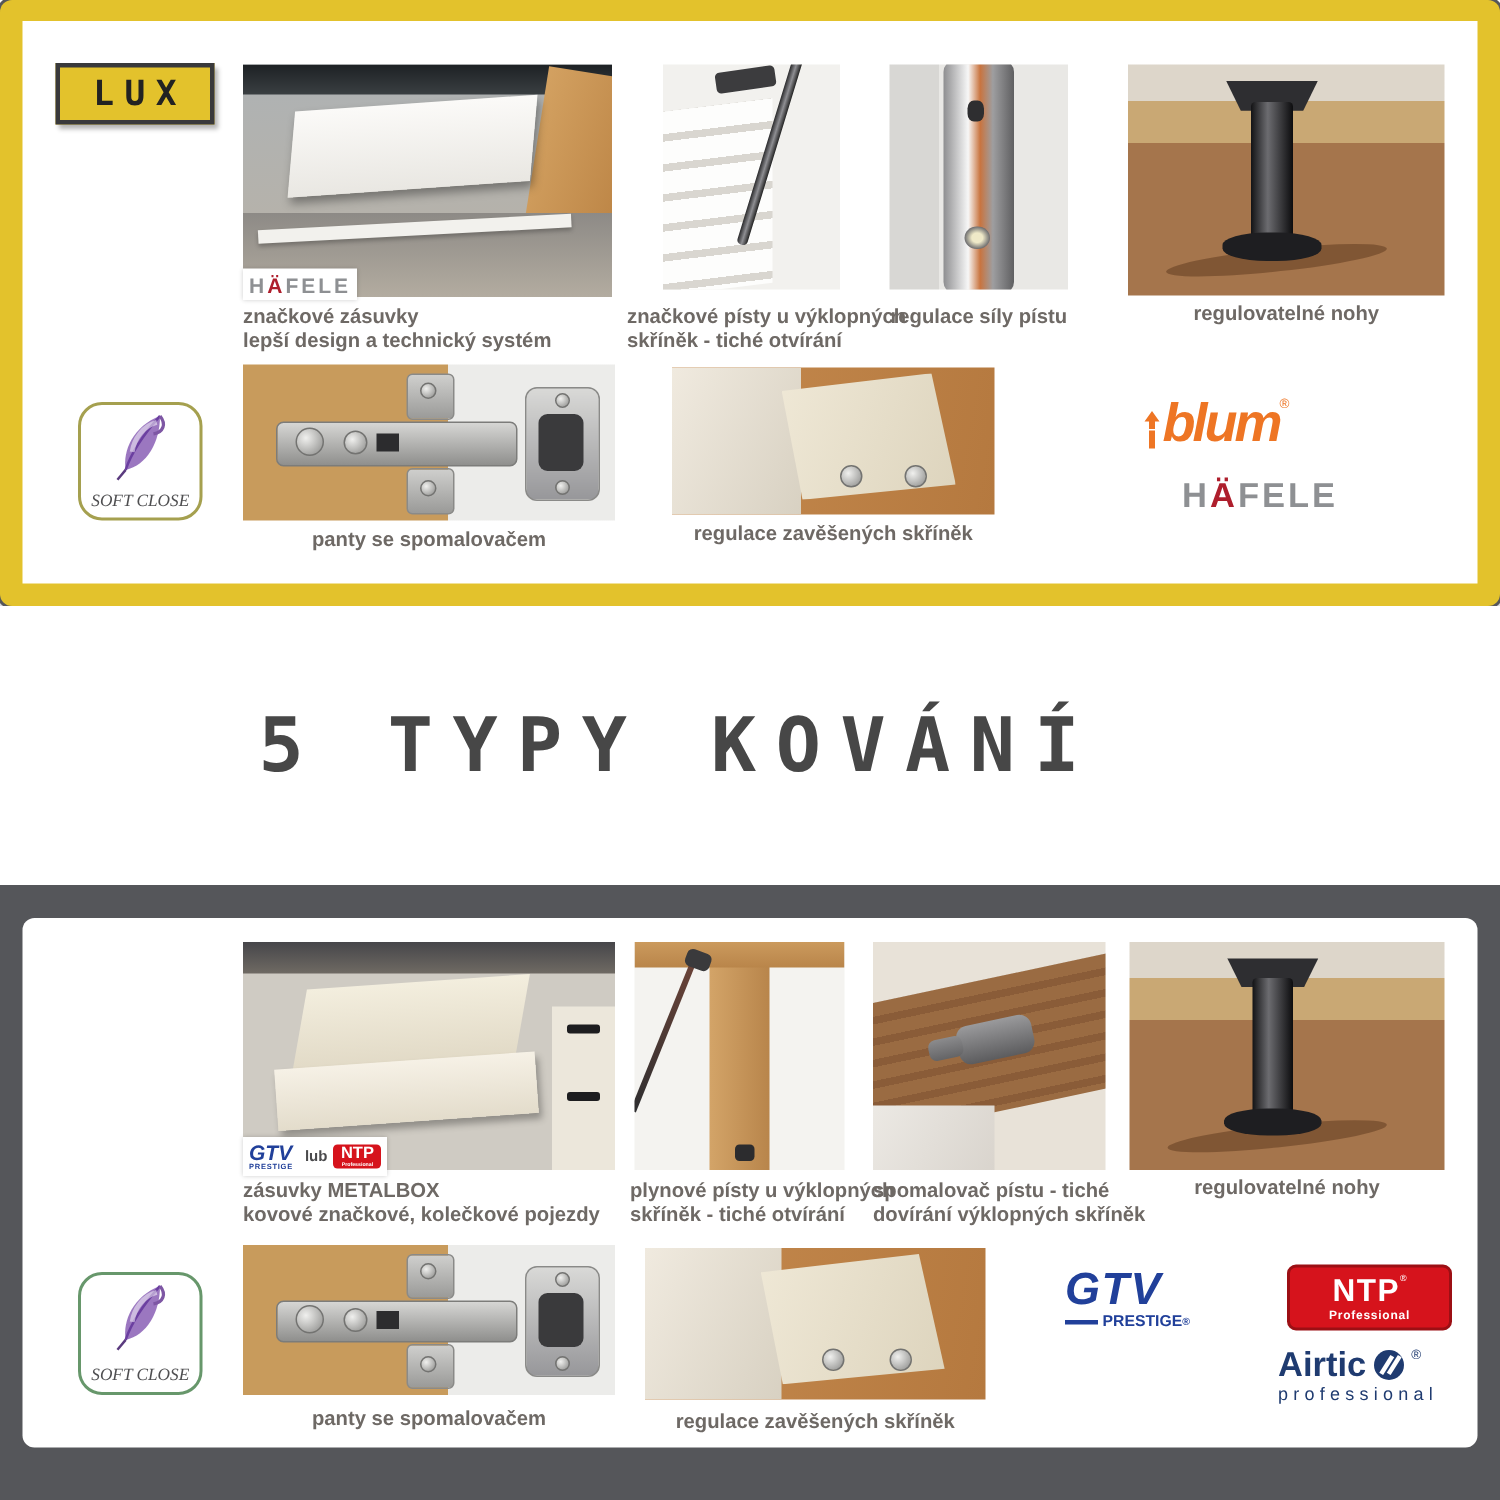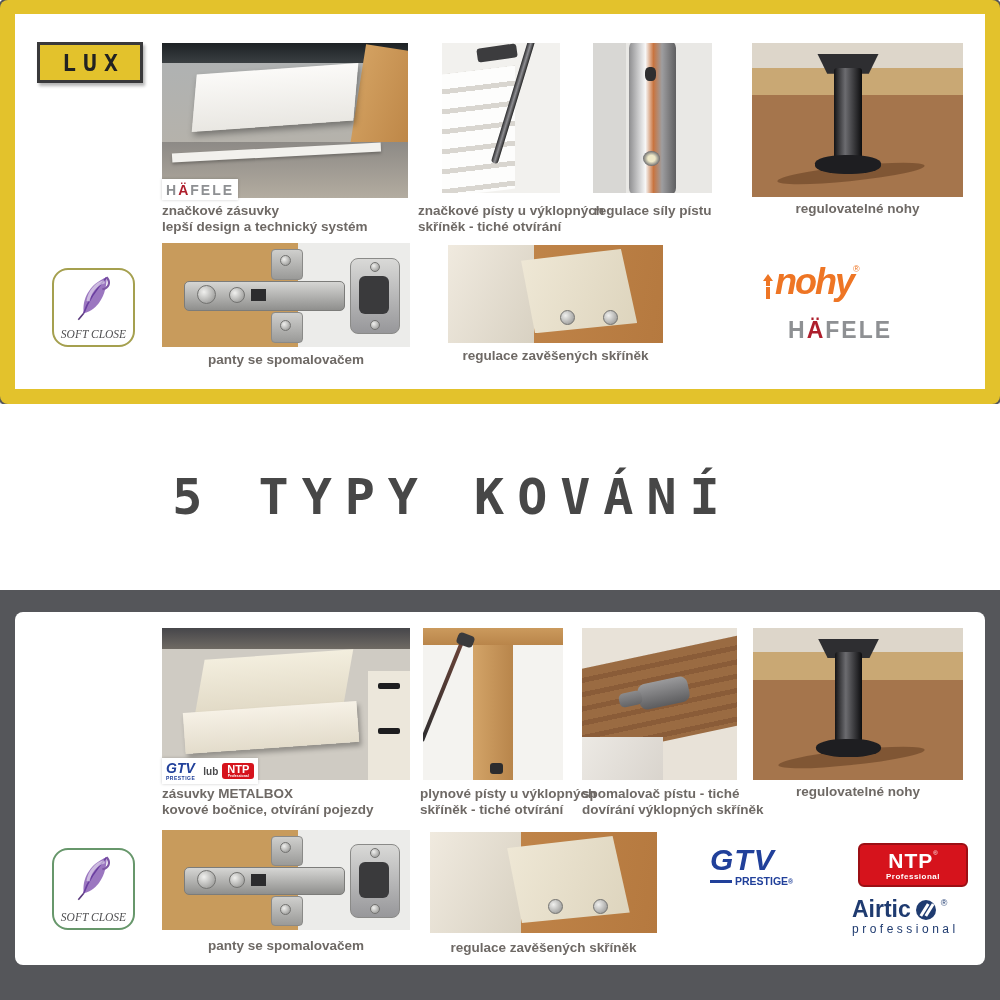--- a/index.html
+++ b/index.html
@@ -224,21 +224,21 @@
       <i class="screw" style="left:52%;top:66%;width:13px;height:13px;"></i>
       <i class="screw" style="left:72%;top:66%;width:13px;height:13px;"></i>
     </div>
     <div class="cap center" style="left:418px;top:334px;width:245px;">regulace zavěšených skříněk</div>
 
     <div class="blum" style="left:747px;top:252px;">
       <svg class="blum-fig" viewBox="0 0 13 26">
         <path d="M6 0 L11 7 L8 7 L8 12 L4 12 L4 7 L1 7 Z" fill="#EE7524"></path>
         <rect x="4" y="13" width="4" height="12" fill="#EE7524"></rect>
       </svg>
-      <span class="blum-text">nohy</span>
+      <span class="blum-text">blum</span>
       <sup class="blum-reg">®</sup>
     </div>
 
     <div class="hafele" style="position:absolute;left:773px;top:303px;font-size:23px;">
       <span class="g">H</span><span class="r">Ä</span><span class="g">FELE</span>
     </div>
   </div>
 </section>
 
 <div class="divider">
@@ -262,21 +262,21 @@
         <span class="m">GTV</span>
         <span class="s">PRESTIGE</span>
       </span>
       <span class="ov-lub">lub</span>
       <span class="ov-ntp">
         <span class="m">NTP</span>
         <span class="s">Professional</span>
       </span>
     </div>
     <div class="cap" style="left:147px;top:174px;width:270px;">zásuvky METALBOX
-kovové bočnice, otvírání pojezdy</div>
+kovové značkové, kolečkové pojezdy</div>
 
     <div class="photo ph-piston-basic" style="left:408px;top:16px;width:140px;height:152px;">
       <i class="col"></i>
       <i class="top"></i>
       <i class="rod"></i>
       <i class="tip"></i>
       <i class="ft"></i>
     </div>
     <div class="cap" style="left:405px;top:174px;width:190px;">plynové písty u výklopných
 skříněk - tiché otvírání</div>

